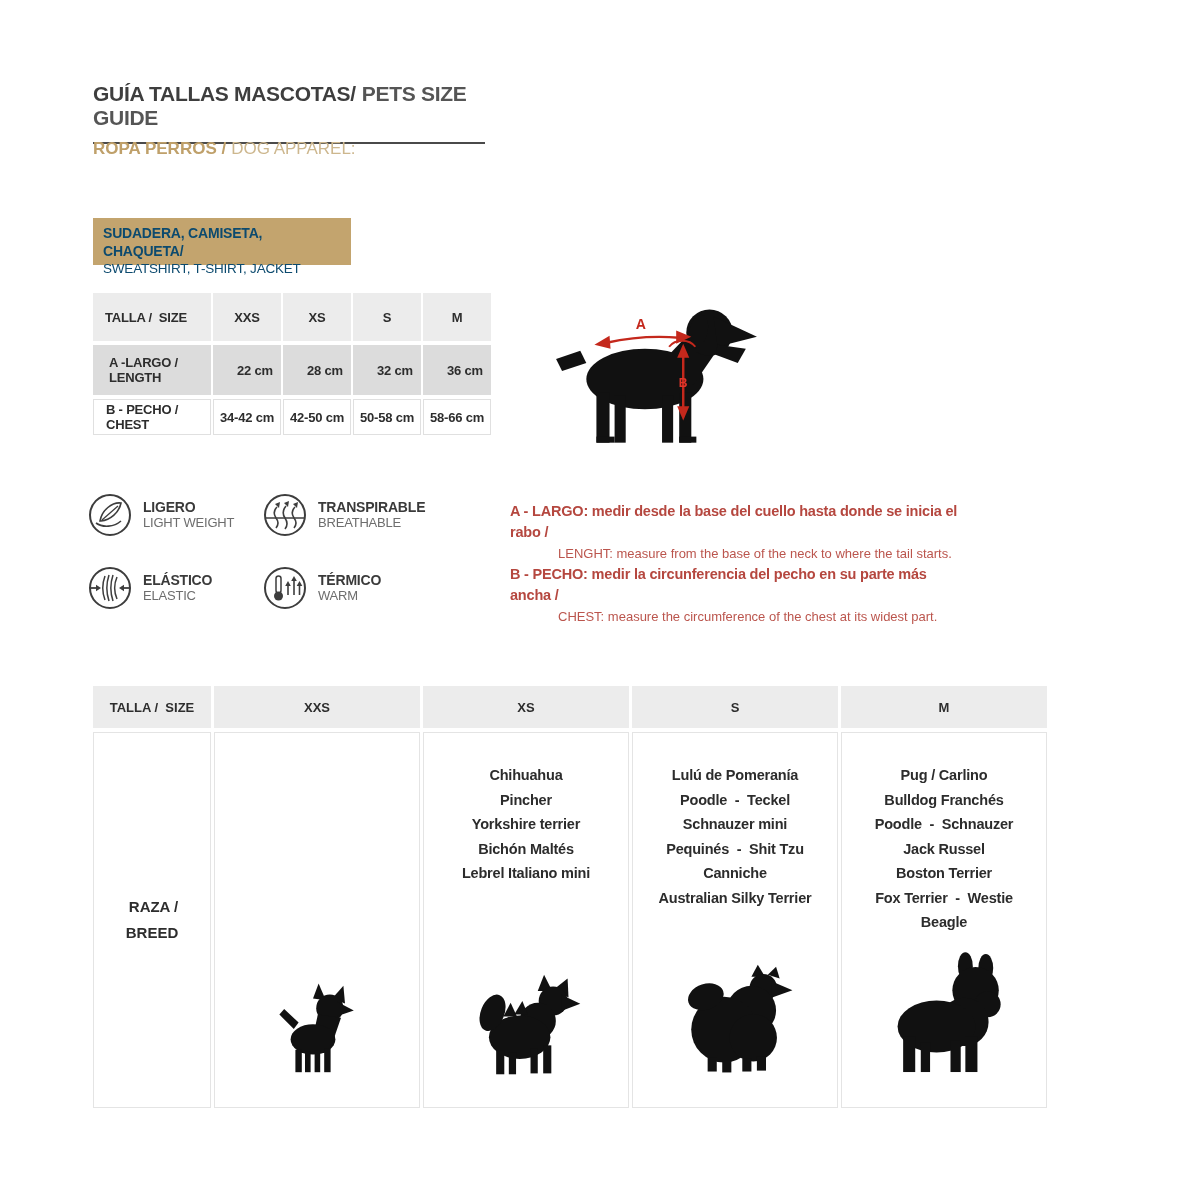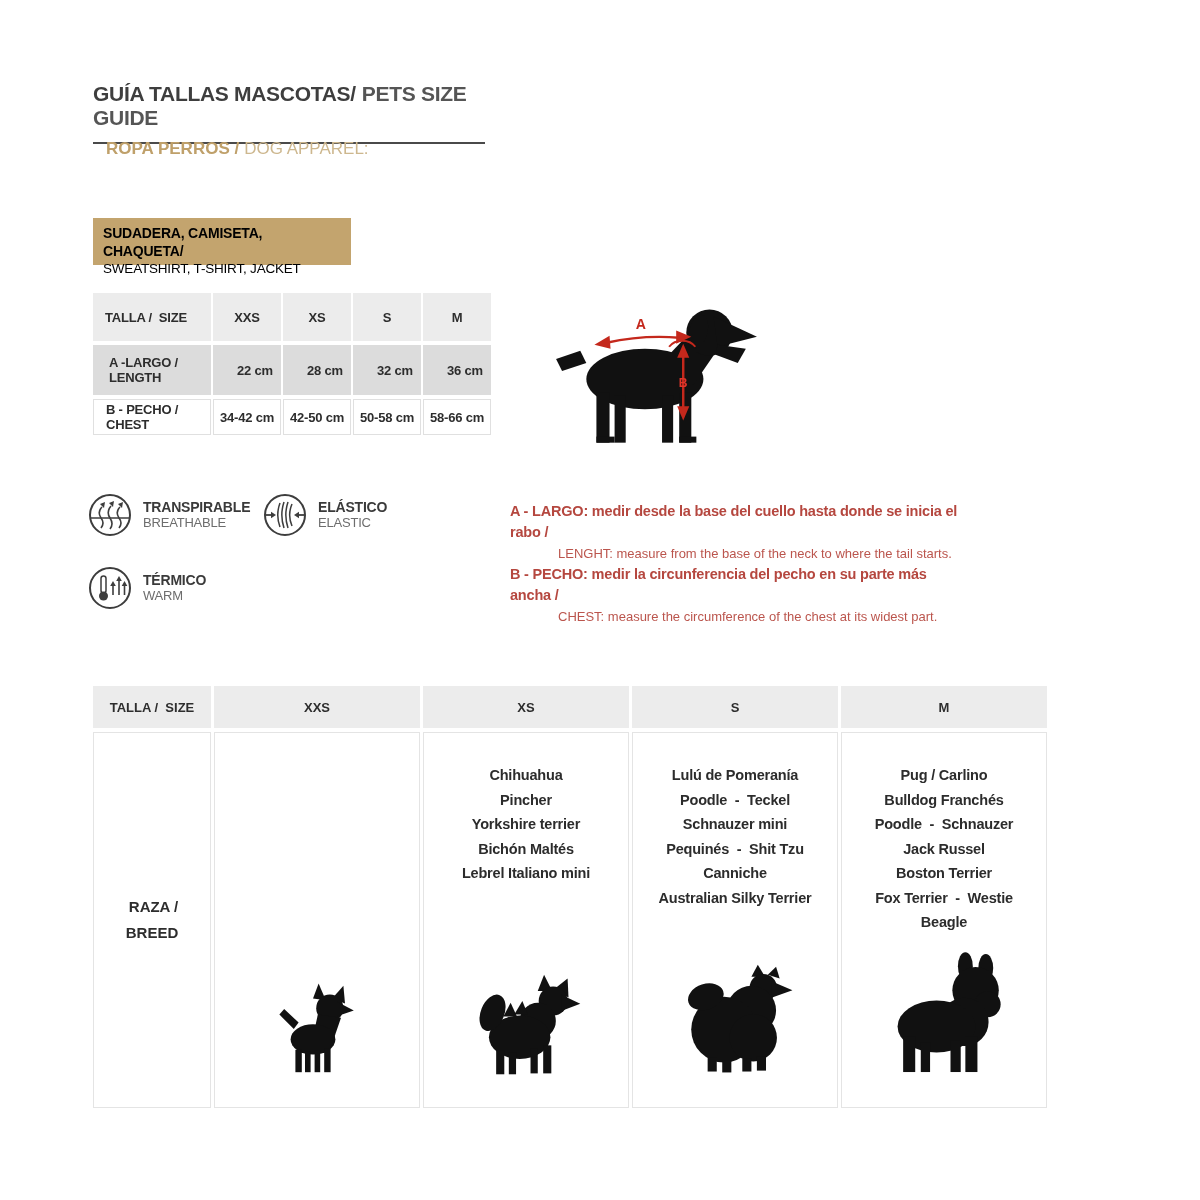--- a/index.html
+++ b/index.html
@@ -3,26 +3,26 @@
 <meta charset="utf-8">
 <style>
   * { margin:0; padding:0; box-sizing:border-box; }
   body { background:#ffffff; font-family:"Liberation Sans", sans-serif; }
   .page { position:relative; width:1200px; height:1200px; background:#ffffff; overflow:hidden; }
 
   
   .title-block { position:absolute; left:93px; top:82px; width:392px; border-bottom:2px solid #4a4a4a; padding-bottom:12px; }
   .title-es { font-size:21px; font-weight:800; color:#3e3e3e; letter-spacing:-0.3px;margin-top:36px; }
   .title-en { font-size:21px; font-weight:700; color:#555555; letter-spacing:-0.3px; margin-left:6px; }
-  .subtitle-block { position:absolute; left:106px; top:139px; }
+  .subtitle-block { position:absolute; left:93px; top:139px; }
   .subtitle-es { font-size:17px; font-weight:800; color:#bfa06a; }
   .subtitle-en { font-size:17px; font-weight:400; color:#cdb78e; margin-left:5px; }
 
   
-  .banner { position:absolute; left:93px; top:218px; width:258px; height:47px; background:#c3a46e; color:#000000; padding:6px 10px 5px 10px; }
+  .banner { position:absolute; left:93px; top:218px; width:258px; height:47px; background:#c3a46e; color:#0c4a6e; padding:6px 10px 5px 10px; }
   .banner-line1 { font-size:14px; font-weight:800; letter-spacing:-0.2px; line-height:18px; }
   .banner-line2 { font-size:13.5px; font-weight:400; letter-spacing:-0.2px; line-height:17px; }
 
   
   .size-table { position:absolute; left:93px; top:293px; width:398px; }
   .st-row { display:grid; grid-template-columns:118px 68px 68px 68px 68px; gap:2px; margin-bottom:4px; }
   .st-cell { display:flex; align-items:center; justify-content:center; font-size:13px; font-weight:700; color:#2d2d2d; letter-spacing:-0.2px; }
   .st-label { justify-content:flex-start; padding-left:12px; }
   .st-head .st-cell { background:#ececec; height:48px; }
   .st-a .st-cell { background:#dcdcdc; height:50px;padding-left:16px; }
@@ -122,20 +122,34 @@
         <polygon points="130,47 124,61 136,61" stroke="none"></polygon>
         <polygon points="130,123 124,109 136,109" stroke="none"></polygon>
       </g>
       <text x="88" y="32" font-size="14" font-weight="bold" fill="#c4281c" text-anchor="middle">A</text>
       <text x="130" y="90" font-size="12" font-weight="bold" fill="#e0352a" text-anchor="middle">B</text>
     </svg>
   </div>
 
   <div class="features">
 
+    <div class="feature">
+      <svg class="feature-icon" viewBox="0 0 44 44">
+        <g stroke="#3d3d3d" fill="none" stroke-width="2">
+          <circle cx="22" cy="22" r="20"></circle>
+          <path d="M12,28 C14,17 24,9 33,10 C31,20 22,27 13,28 Z" stroke-width="1.6"></path>
+          <path d="M14,27 L30,13" stroke-width="1.3"></path>
+          <path d="M8,30 C15,35 26,34 33,28" stroke-width="1.6"></path>
+        </g>
+      </svg>
+      <div>
+        <div class="feature-name">LIGERO</div>
+        <div class="feature-sub">LIGHT WEIGHT</div>
+      </div>
+    </div>
 
     <div class="feature">
       <svg class="feature-icon" viewBox="0 0 44 44">
         <g stroke="#3d3d3d" fill="none" stroke-width="2">
           <circle cx="22" cy="22" r="20"></circle>
           <path d="M3,25 L41,25" stroke-width="1.4"></path>
           <path d="M13,35 q4,-5 0,-10 q-4,-6 1,-11" stroke-width="1.6"></path>
           <path d="M22,36 q4,-5 0,-11 q-4,-6 1,-12" stroke-width="1.6"></path>
           <path d="M31,35 q4,-5 0,-10 q-4,-6 1,-11" stroke-width="1.6"></path>
         </g>

